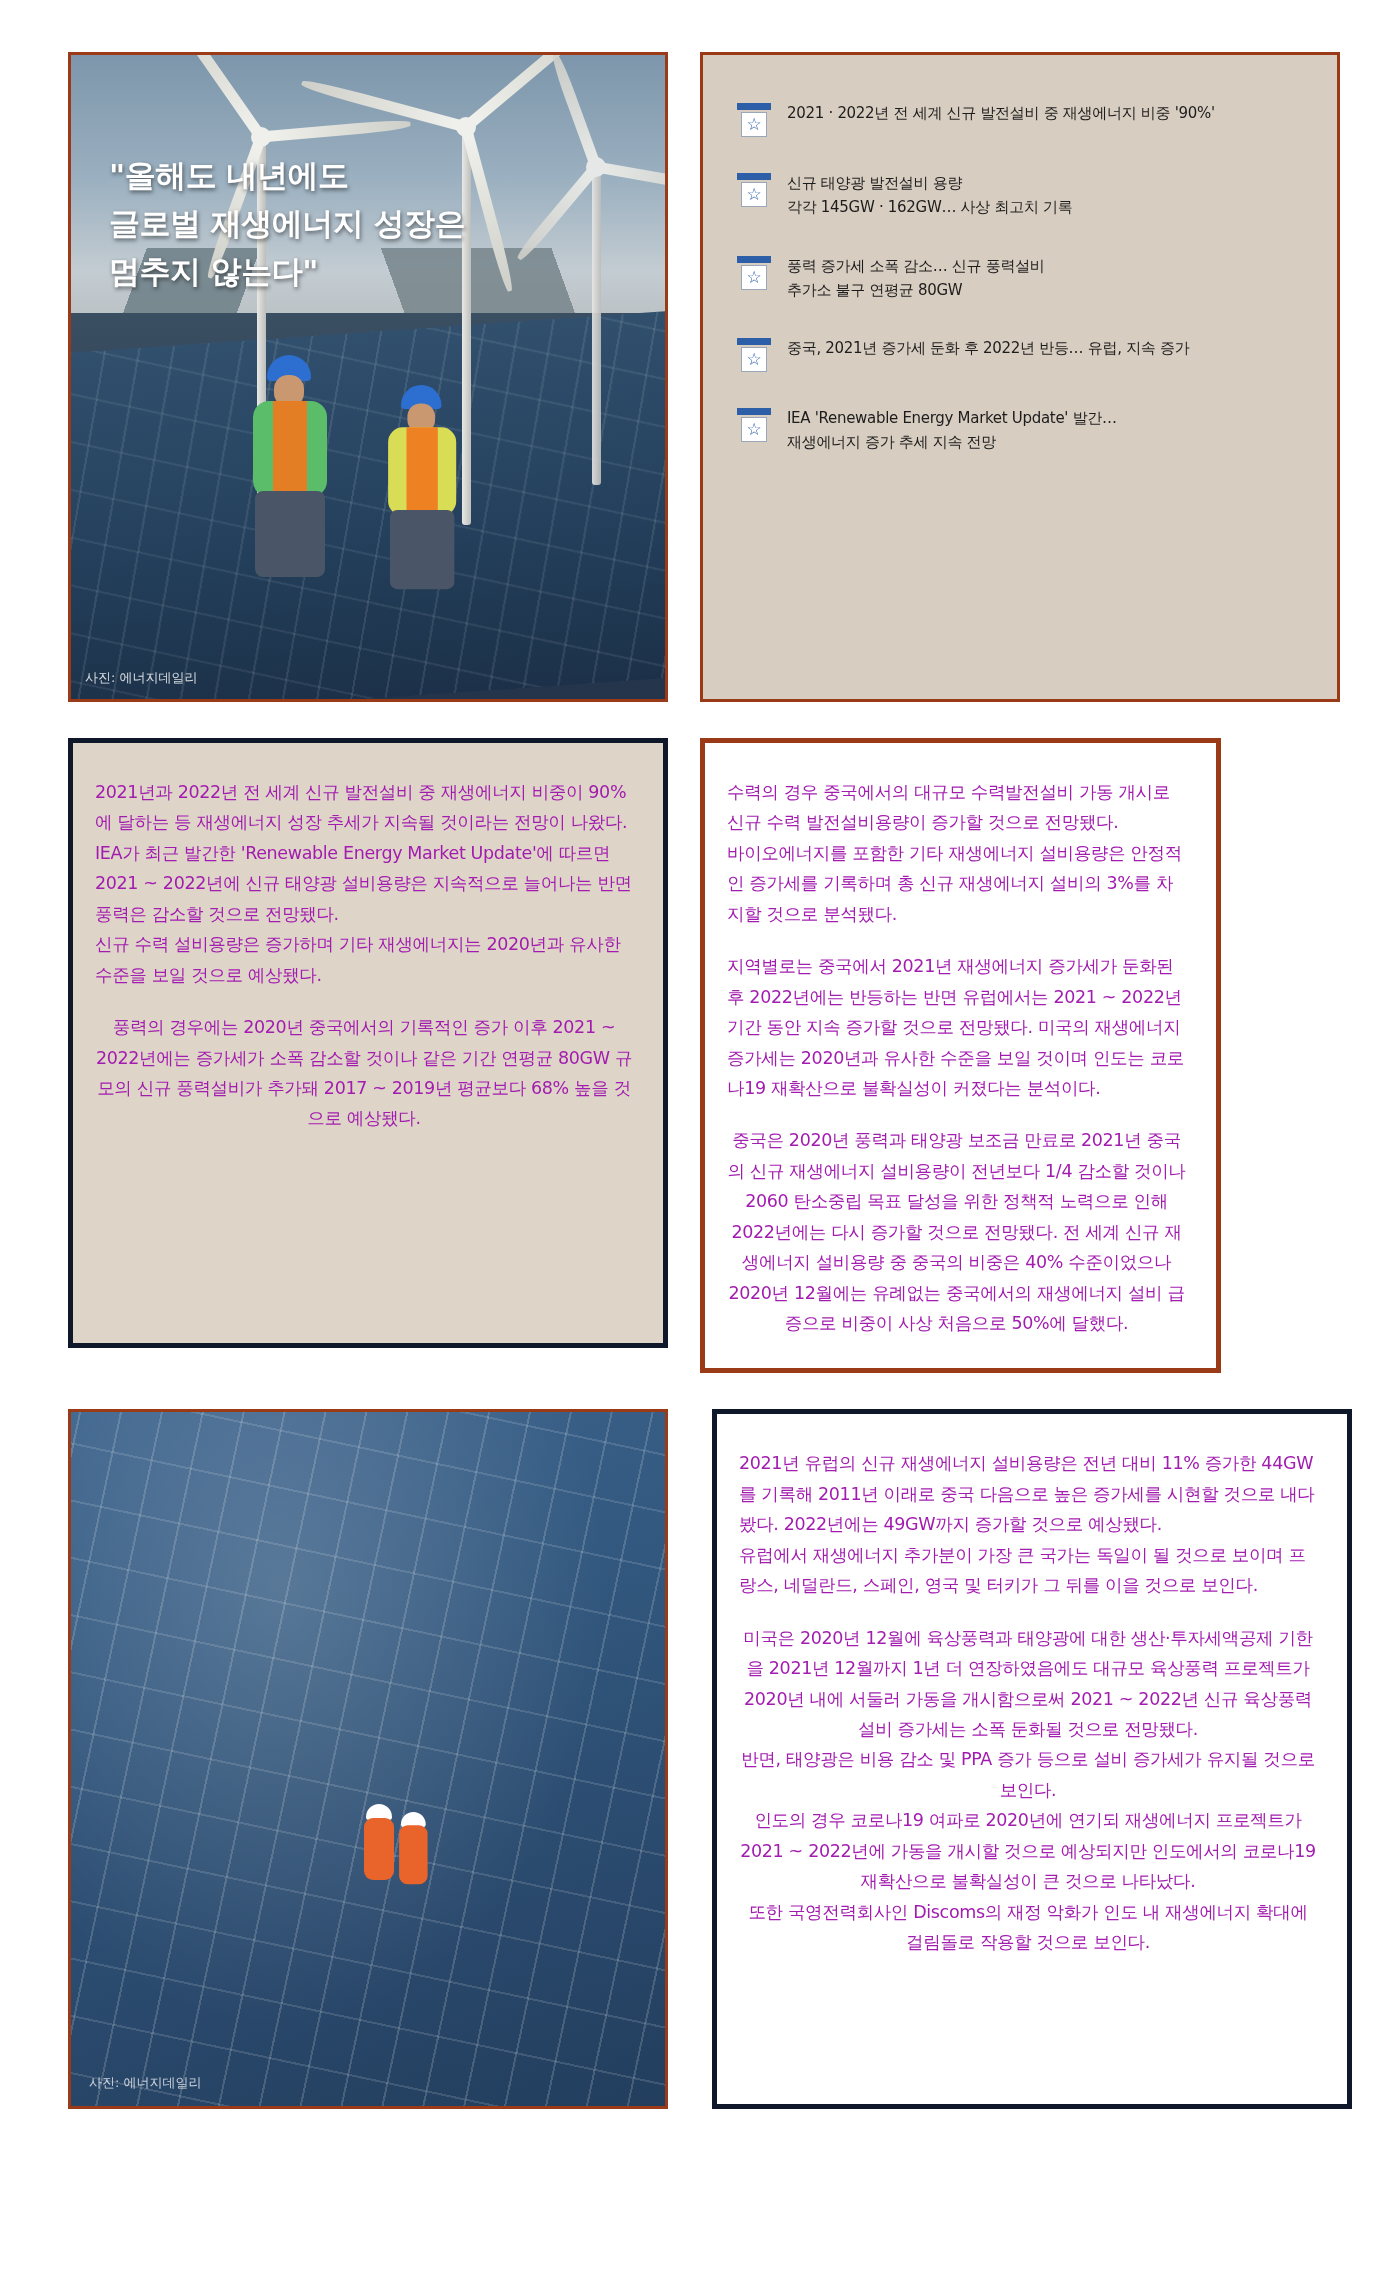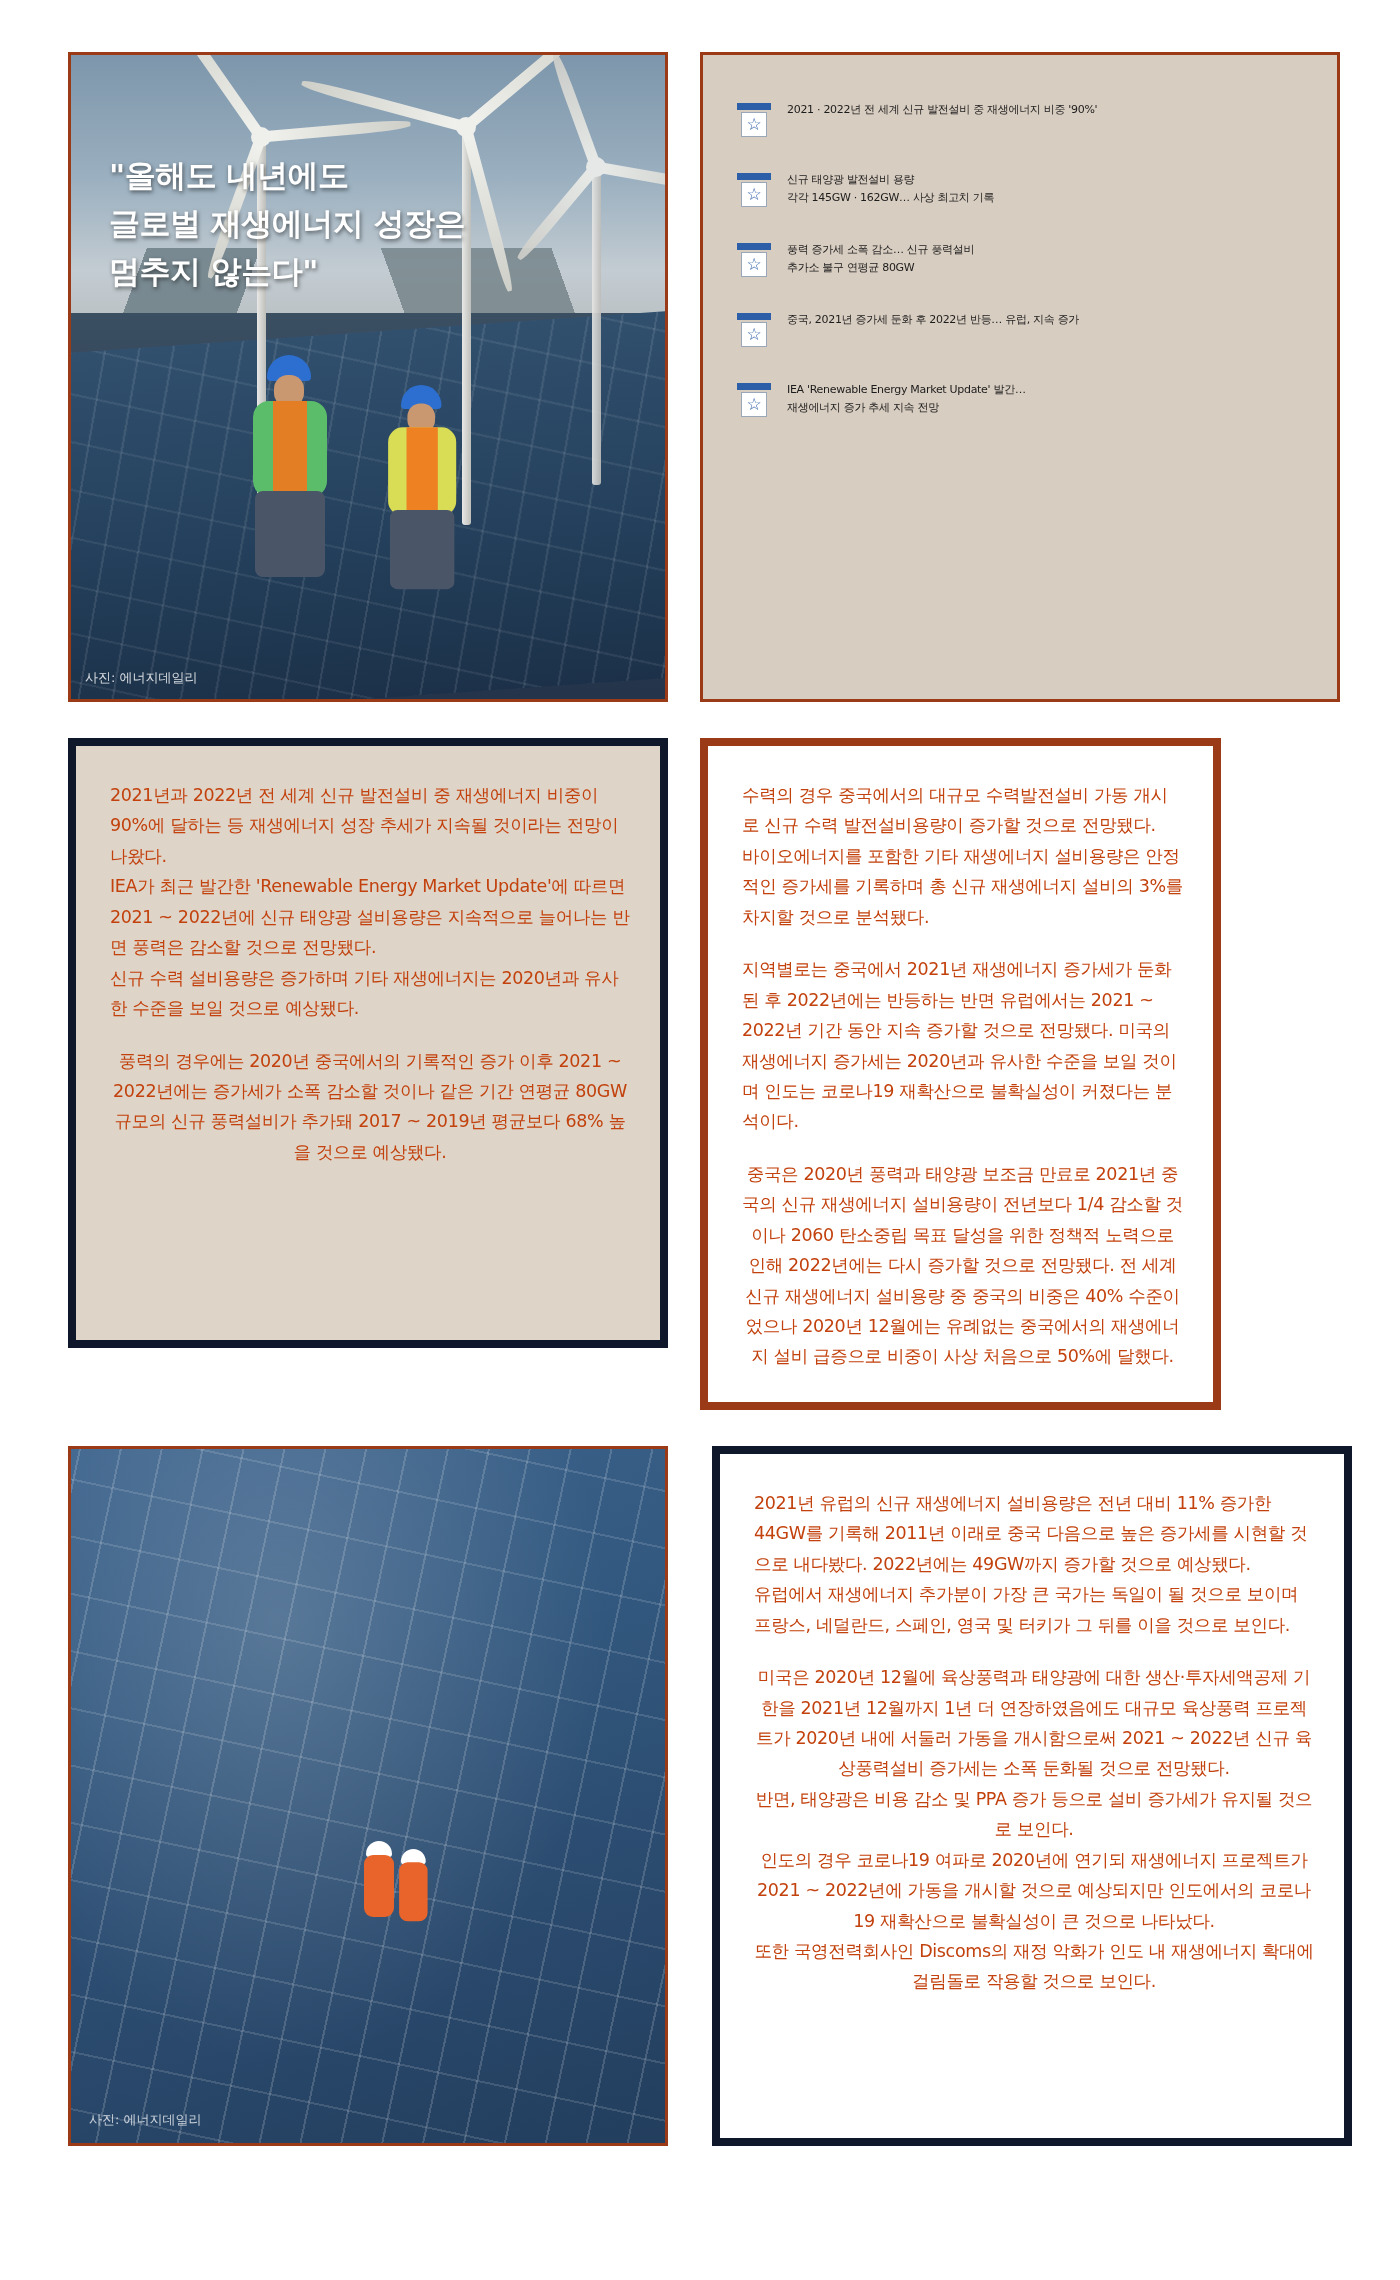--- a/index.html
+++ b/index.html
@@ -206,34 +206,34 @@
   .bullet-icon .glyph {
     position: absolute;
     left: 4px; top: 9px;
     width: 26px; height: 25px;
     color: #2d5fa8;
     font-size: 17px;
     line-height: 25px;
     text-align: center;
   }
   .summary-text {
-    font-size: 11px;
+    font-size: 15px;
     line-height: 1.62;
     color: #1c1c1c;
     letter-spacing: -.3px;
   }
 
   
   .text-card {
-    border: 8px solid #0f172a;
+    border: 5px solid #0f172a;
     background: #ded4c8;
-    padding: 34px 30px 30px 34px;
+    padding: 34px 30px 30px 22px;
     font-size: 17.5px;
     line-height: 1.74;
-    color: #c2410c;
+    color: #a21caf;
     letter-spacing: -.35px;
   }
   .text-card p { margin: 0 0 22px 0; }
   .text-card p:last-child { margin-bottom: 0; text-align: center; }
   .card-left { width: 600px; flex: none; min-height: 610px; }
   .card-right { width: 521px; flex: none; min-height: 610px; background: #ffffff; border-color:#9a3a16; }
 
   
   .photo-card {
     width: 600px;

